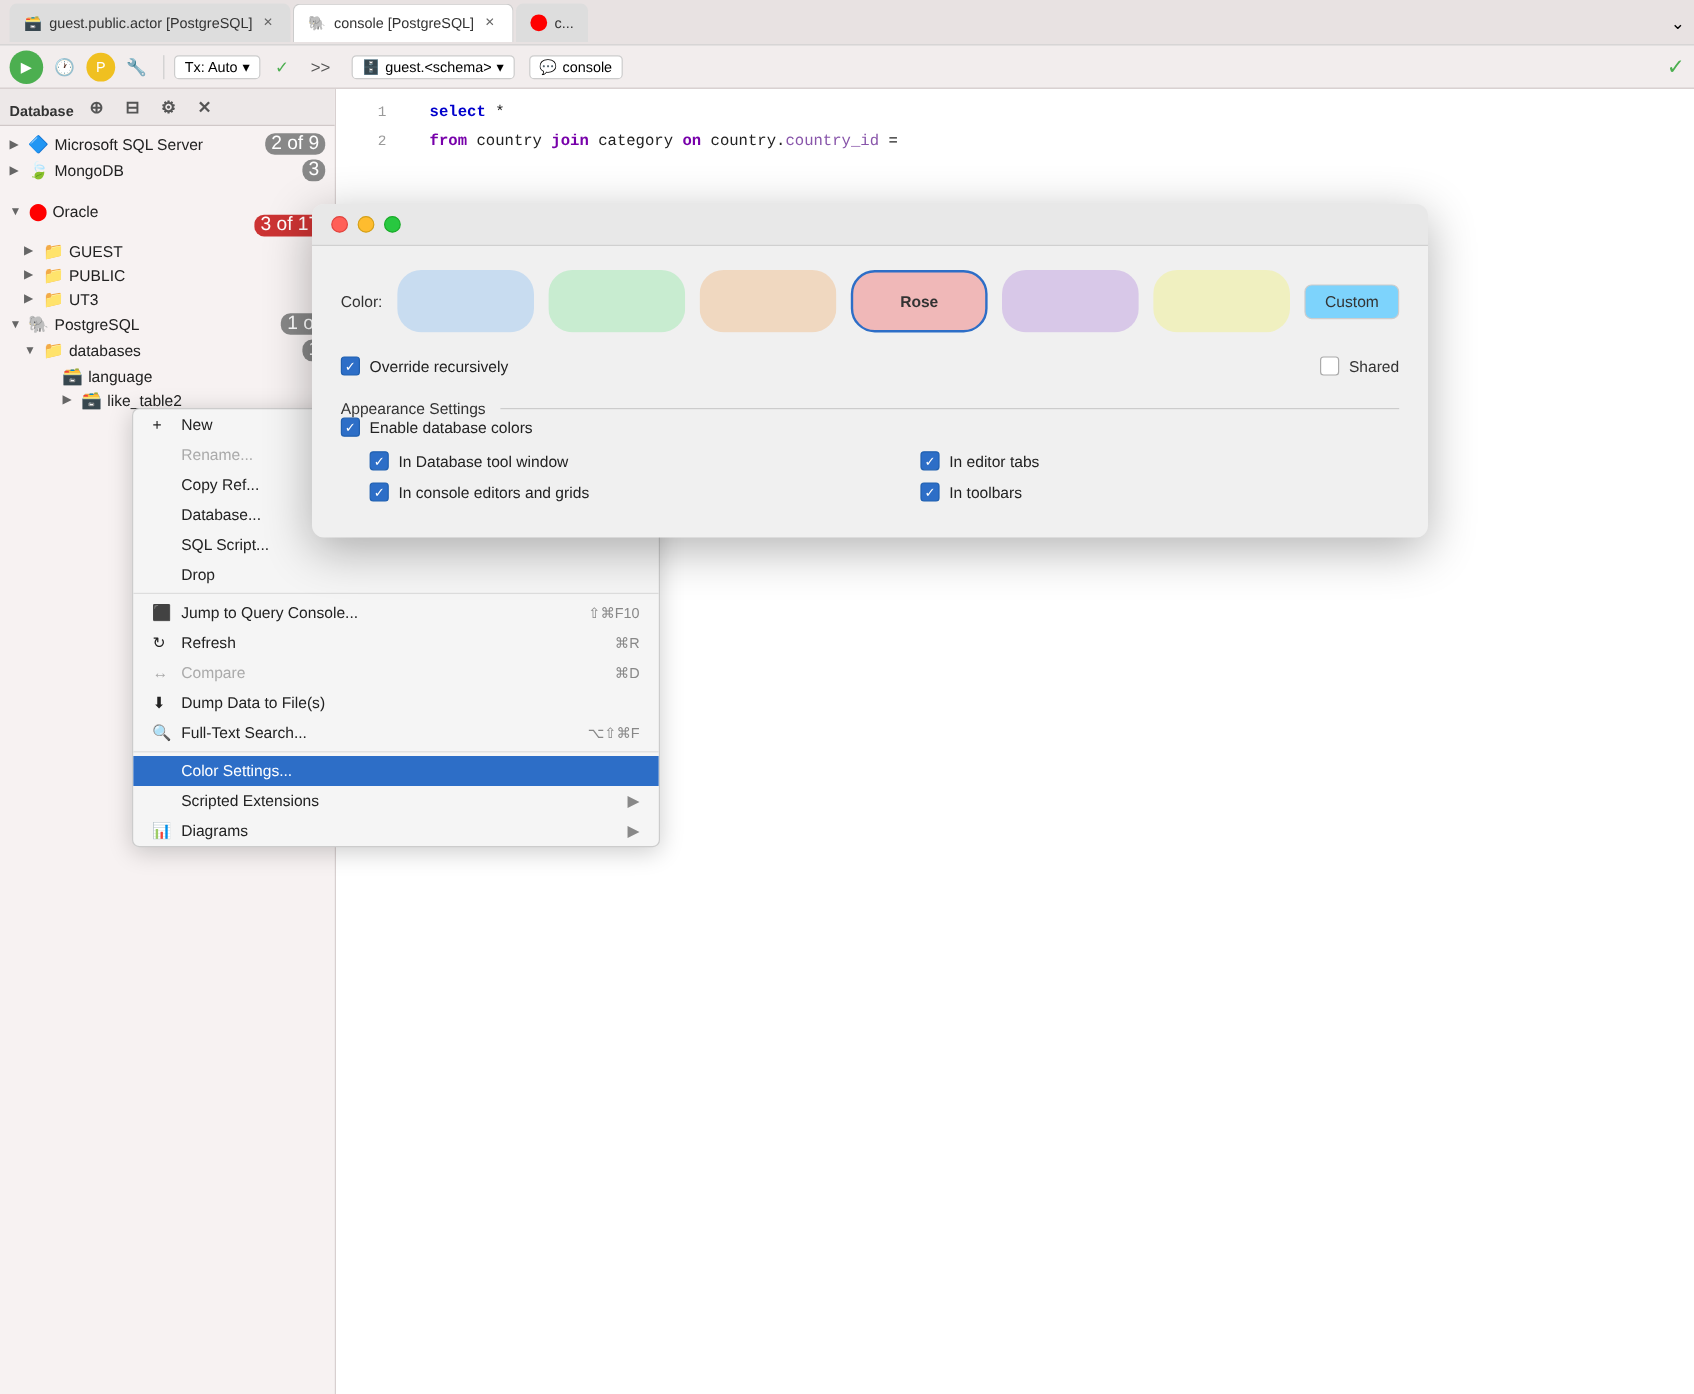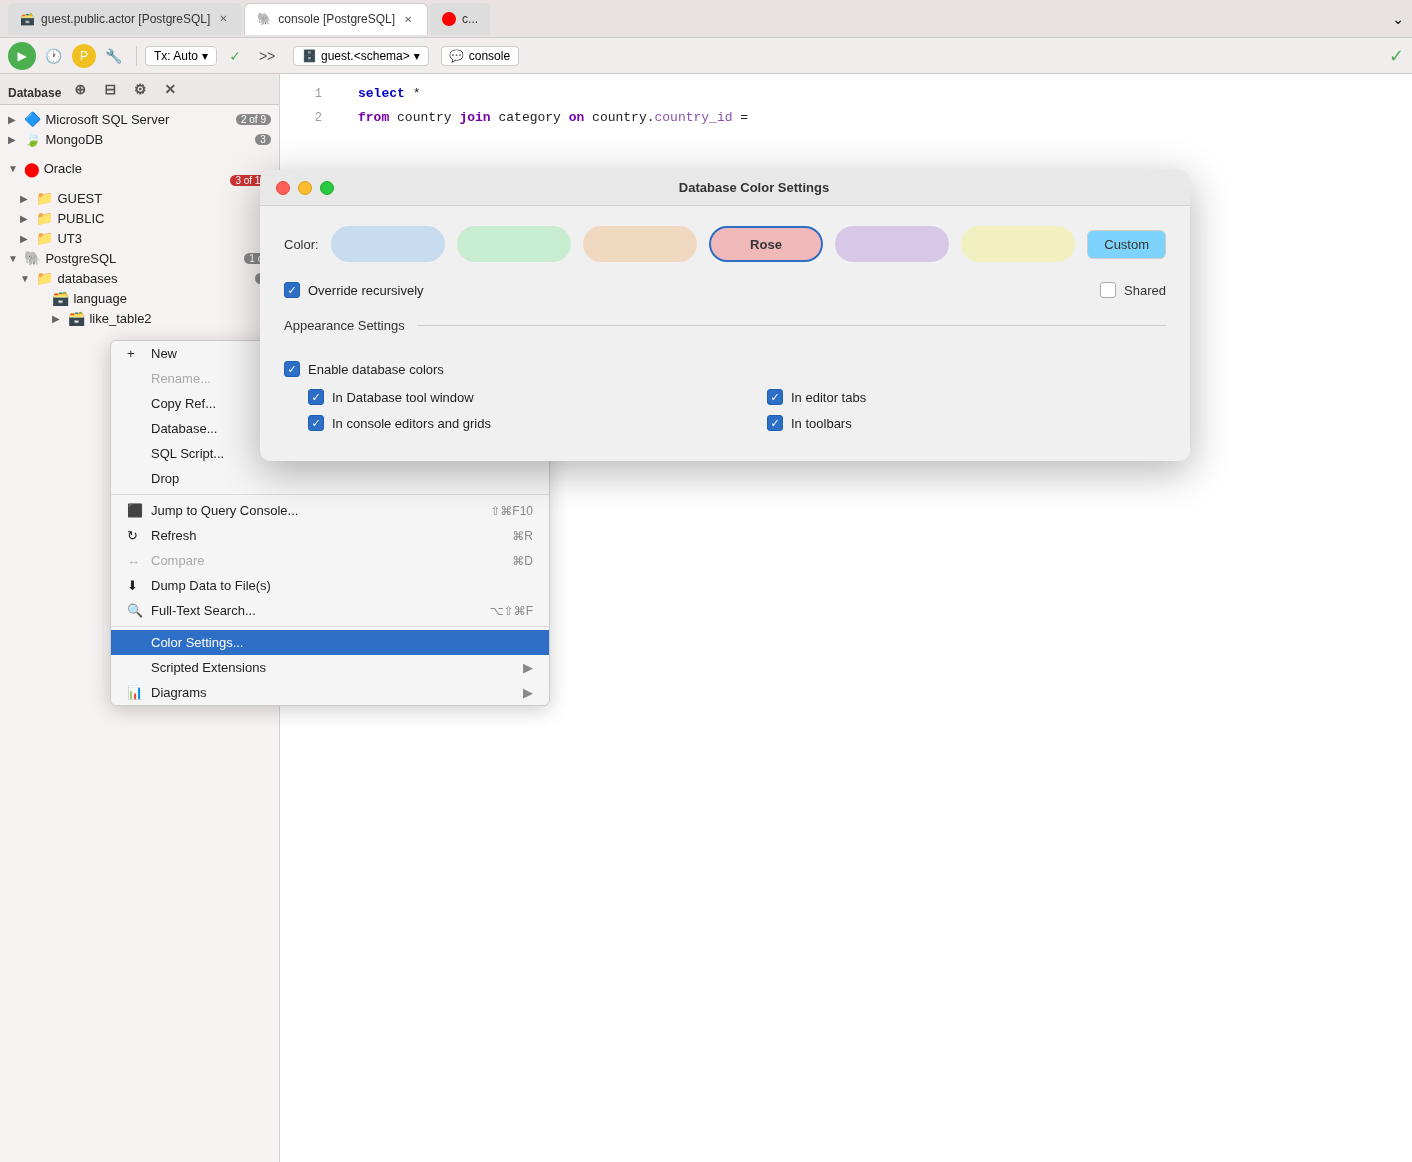--- a/index.html
+++ b/index.html
@@ -147,21 +147,21 @@
       cursor: pointer;
       gap: 4px;
       font-size: 13px;
       color: #222;
     }
     .tree-arrow { width: 12px; font-size: 10px; color: #666; }
     .tree-icon { font-size: 14px; }
     .tree-label { flex: 1; }
     .tree-badge {
       background: #888; color: white; border-radius: 8px;
-      padding: 0 5px; font-size: 10px; min-width: 16px; text-align: center;
+      padding: 0 5px; font-size: 16px; min-width: 16px; text-align: center;
     }
     .tree-badge.red { background: #cc3333; margin-top: 24px; }
     .indent-1 { padding-left: 20px; }
     .indent-3 { padding-left: 52px; }
 
     
     .editor-area {
       flex: 1;
       background: #fff;
       display: flex;
@@ -281,21 +281,21 @@
 
     
     .color-row {
       display: flex;
       align-items: center;
       gap: 12px;
       margin-bottom: 20px;
     }
     .color-label { font-size: 13px; color: #333; font-weight: 500; }
     .color-swatch {
-      height: 36px;
+      height: 52px;
       border-radius: 20px;
       cursor: pointer;
       border: 2px solid transparent;
       flex: 1;
     }
     .color-swatch.selected { border-color: #2d6ec7; }
     .color-swatch-blue { background: #c8dcf0; }
     .color-swatch-green { background: #c8ecd0; }
     .color-swatch-orange { background: #f0d8c0; }
     .color-swatch-rose { background: #f0b8b8; font-weight: bold; display: flex; align-items: center; justify-content: center; font-size: 13px; color: #333; }
@@ -333,21 +333,21 @@
     .checkbox-empty {
       width: 16px; height: 16px;
       background: white; border: 1px solid #aaa;
       border-radius: 3px;
     }
     .shared-label { font-size: 13px; color: #333; }
 
     
     .section-header {
       display: flex; align-items: center; gap: 12px;
-      margin-bottom: 28px;
+      margin-bottom: 0;
     }
     .section-title { font-size: 13px; color: #333; font-weight: 500; white-space: nowrap; }
     .section-line { flex: 1; height: 1px; background: #ccc; }
 
     .appearance-grid {
       display: grid;
       grid-template-columns: 1fr 1fr;
       gap: 10px 60px;
       margin-bottom: 10px;
       padding-left: 24px;
@@ -601,21 +601,20 @@
   </div>
 </div>
 
 <div class="dialog-overlay">
   <div class="dialog-titlebar">
     <div class="dialog-controls">
       <div class="dialog-btn-close"></div>
       <div class="dialog-btn-min"></div>
       <div class="dialog-btn-max"></div>
     </div>
-    <div class="dialog-title">Database Color Settings</div>
   </div>
   <div class="dialog-body">
 
     <div class="color-row">
       <span class="color-label">Color:</span>
       <div class="color-swatch color-swatch-blue"></div>
       <div class="color-swatch color-swatch-green"></div>
       <div class="color-swatch color-swatch-orange"></div>
       <div class="color-swatch color-swatch-rose selected">
         <span style="font-weight:bold;">Rose</span>

